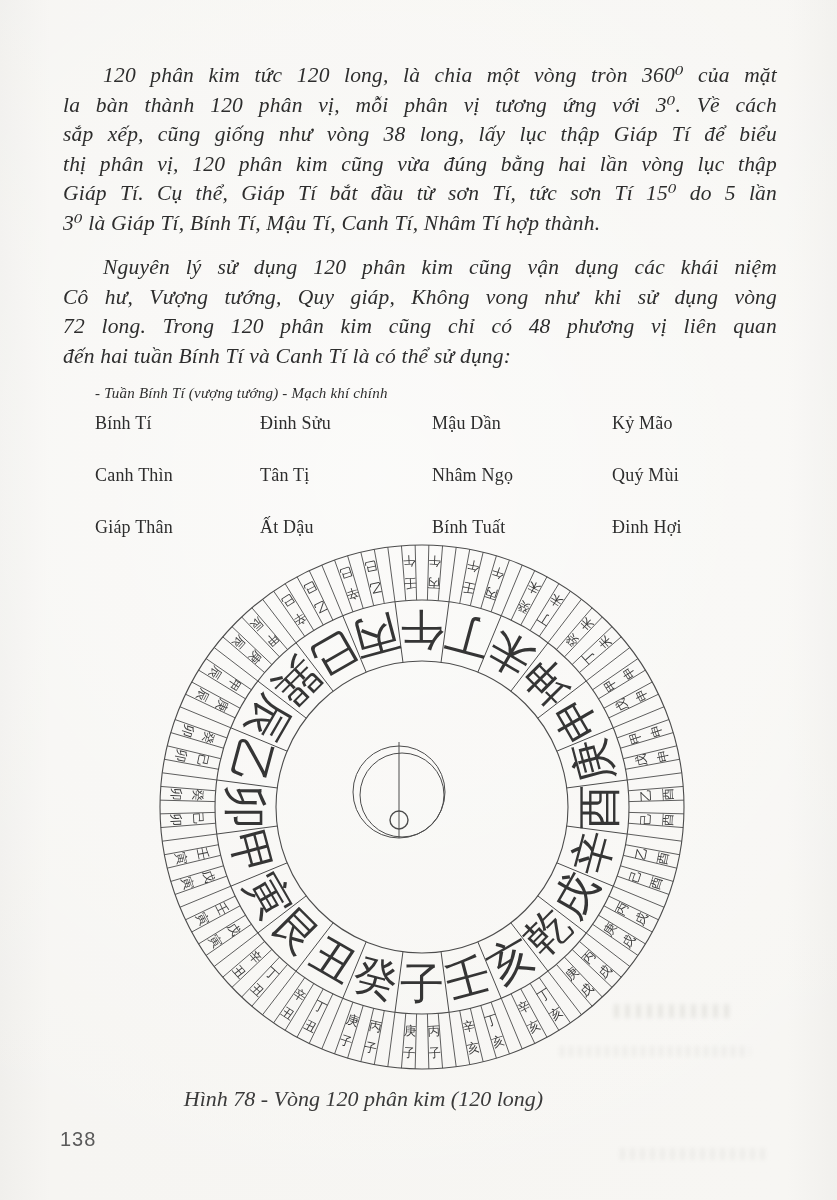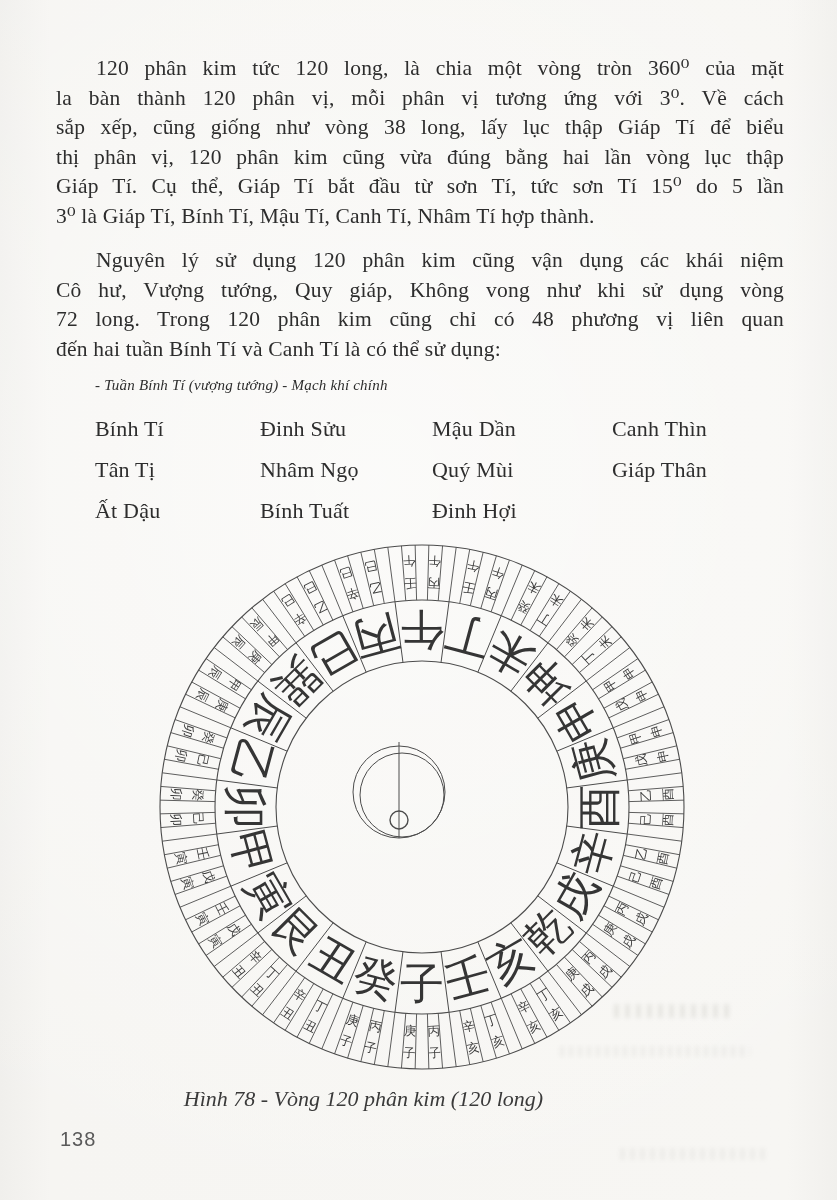--- a/index.html
+++ b/index.html
@@ -9,32 +9,32 @@
       radial-gradient(ellipse 120% 90% at 45% 40%, rgba(255,255,255,.55), rgba(0,0,0,0) 70%),
       linear-gradient(90deg, #f0efec 0%, #f6f5f2 6%, #f7f6f3 94%, #f1f0ed 100%),
       #f5f4f1;
     font-family:"Liberation Serif","DejaVu Serif",serif;
     color:#2d2d2d;
   }
   .textblock {
     position:absolute; left:55px; top:53px; width:730px;
     font-size:21.5px; line-height:29.5px; letter-spacing:.2px;
   }
-  .para { margin:1px; }
+  .para { margin:8px;font-style:italic; }
   .para + .para { margin-top:15px; }
   .pline { text-align:justify; text-align-last:justify; }
   .pline.indent { text-indent:40px; }
   .pline.lastline { text-align-last:left; }
   .list-heading {
     margin-top:7px; padding-left:40px; font-style:italic; font-size:15px;
   }
   .jiazi-table {
-    margin-top:14px; padding-left:40px;
+    padding-left:40px;
     display:grid; grid-template-columns:165px 172px 180px auto;
-    row-gap:13px; font-size:22px; line-height:28px;
+    row-gap:24px; font-size:18px; line-height:28px;
   }
   .figure-wrap { position:absolute; left:155px; top:540px; width:534px; height:534px; }
   svg text { user-select:none; }
   .caption {
     position:absolute; left:0; top:1086px; width:753px; padding-right:26px;
     box-sizing:border-box; text-align:center;
     font-style:italic; font-size:22px; color:#3a3a3a;
   }
   .pageno {
     position:absolute; left:60px; top:1128px;
@@ -73,20 +73,21 @@
         <div class="pline">Cô hư, Vượng tướng, Quy giáp, Không vong như khi sử dụng vòng</div>
         <div class="pline">72 long. Trong 120 phân kim cũng chỉ có 48 phương vị liên quan</div>
         <div class="pline lastline">đến hai tuần Bính Tí và Canh Tí là có thể sử dụng:</div>
       </div>
     </div>
   <div class="list-heading">- Tuần Bính Tí (vượng tướng) - Mạch khí chính</div>
   <div class="jiazi-table">
       <div>Bính Tí</div>
       <div>Đinh Sửu</div>
       <div>Mậu Dần</div>
+      <div>Kỷ Mão</div>
       <div>Canh Thìn</div>
       <div>Tân Tị</div>
       <div>Nhâm Ngọ</div>
       <div>Quý Mùi</div>
       <div>Giáp Thân</div>
       <div>Ất Dậu</div>
       <div>Bính Tuất</div>
       <div>Đinh Hợi</div>
     </div>
 </div>

